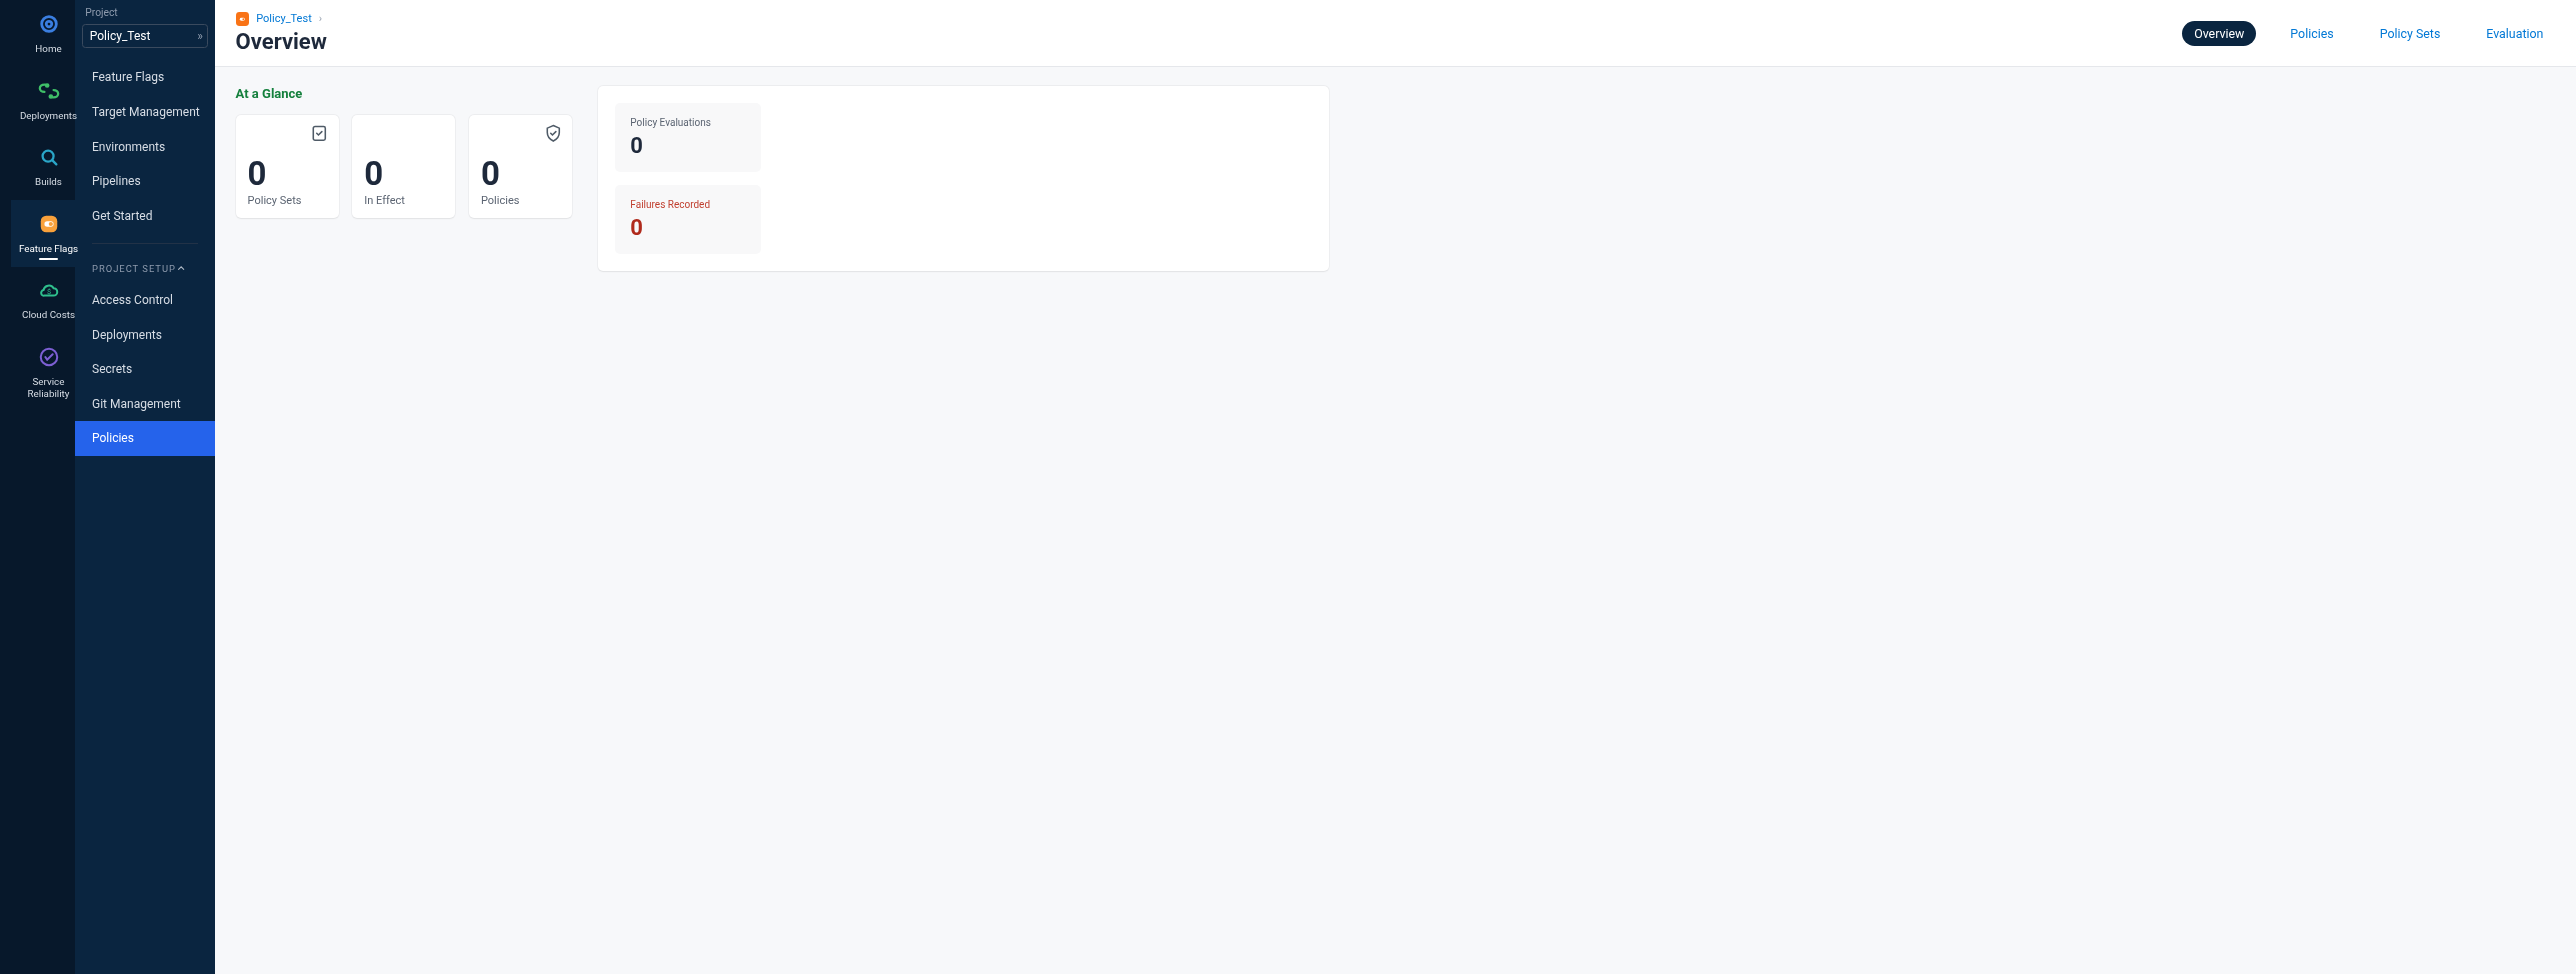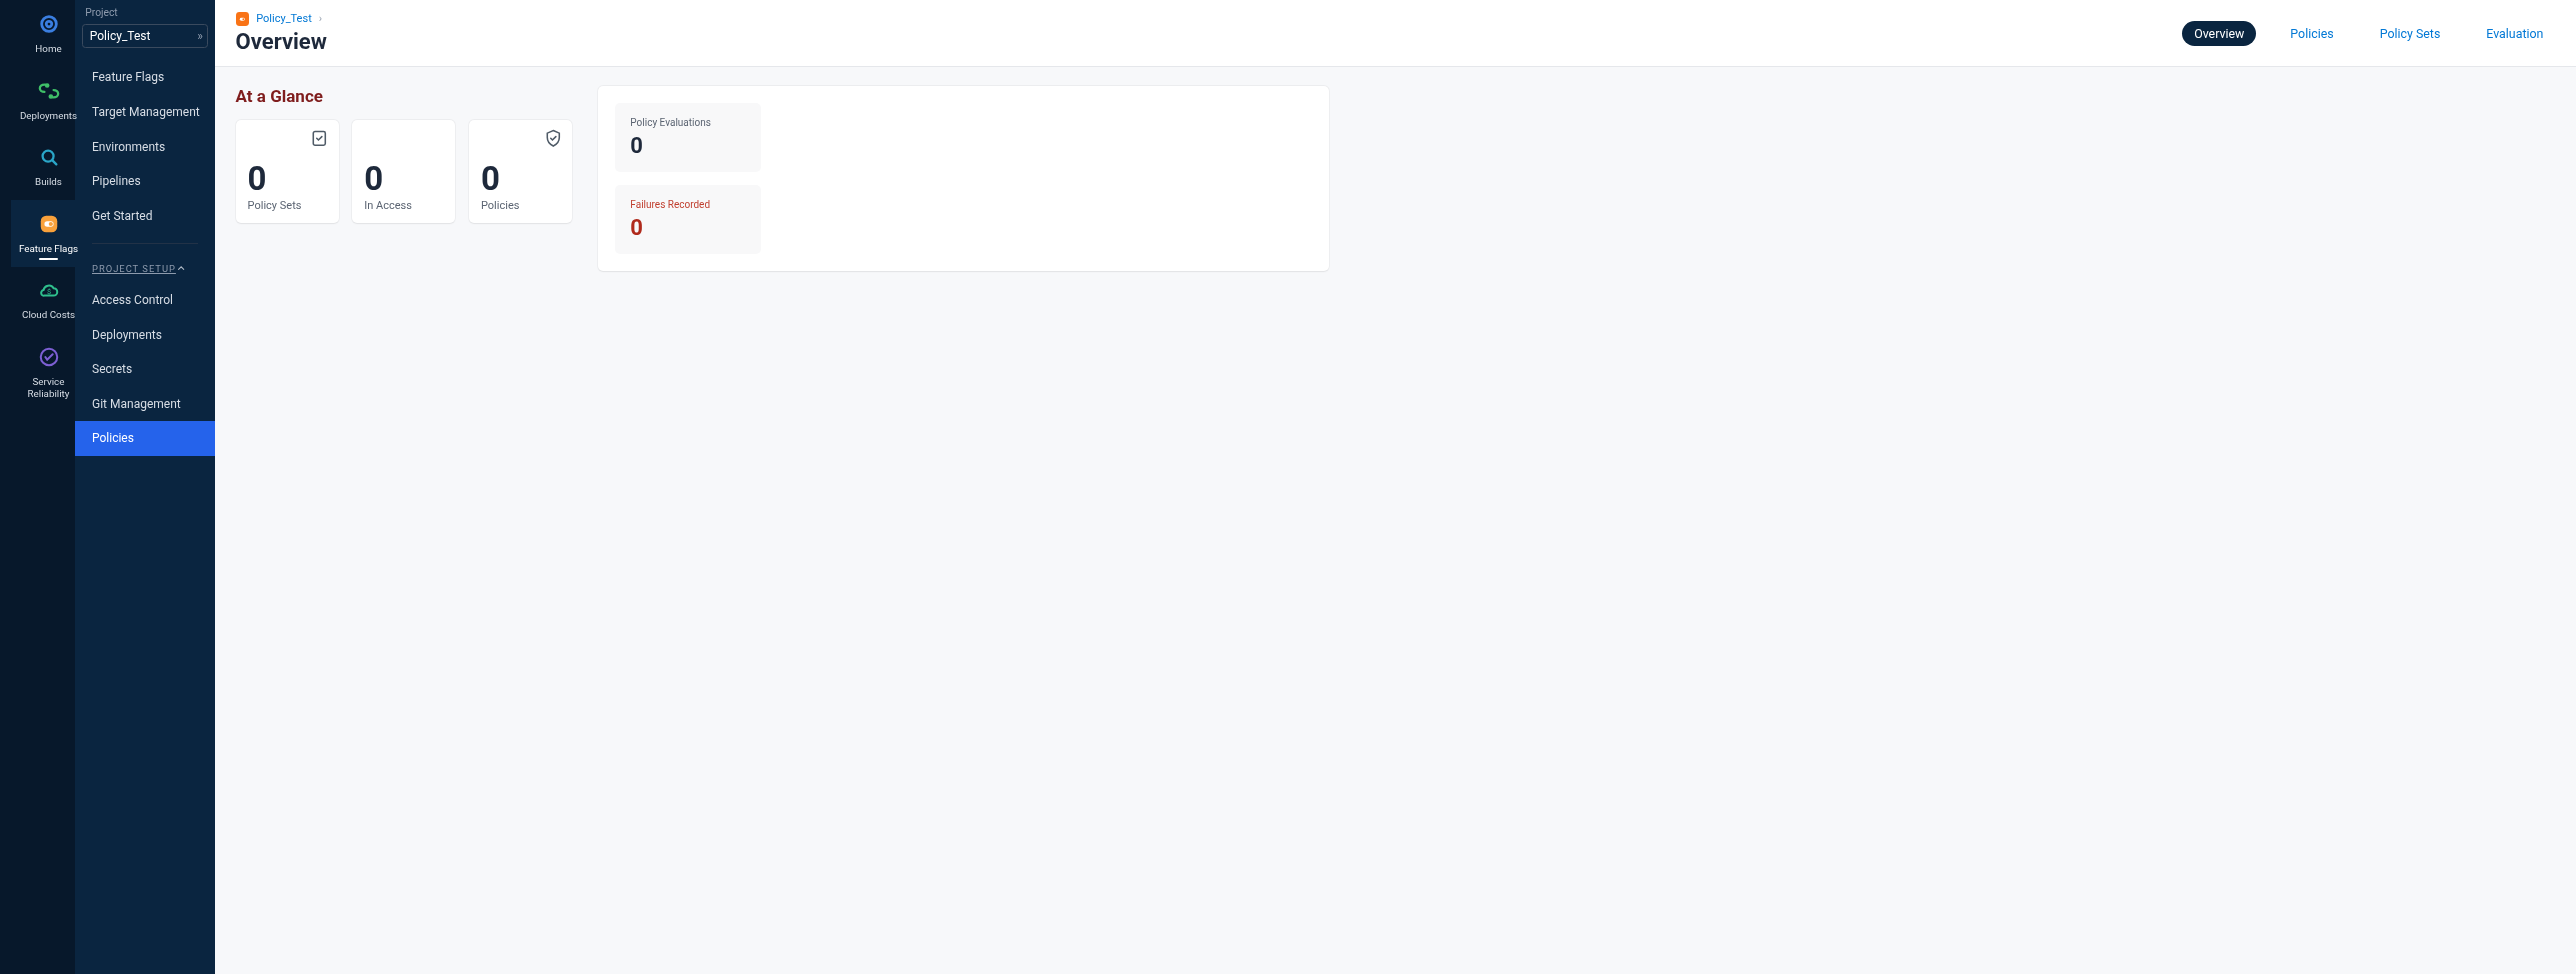--- a/index.html
+++ b/index.html
@@ -90,21 +90,20 @@
   }
   .side-section-header {
     padding: 15.4px 17px 8.6px 17px;
     font-size: 9.4px;
     letter-spacing: 1px;
     color: #8e9bad;
     display: flex;
     align-items: center;
     justify-content: flex-start;
     cursor: pointer;
-    text-decoration: underline;
   }
   .side-divider {
     height: 0.9px;
     margin: 10.3px 17px 3.4px 17px;
     background: #223247;
   }
 
   
   .main {
     flex: 1;
@@ -155,23 +154,23 @@
 
   .main-body {
     flex:1;
     background:#f7f8fa;
     padding: 19px 20.6px;
     display:flex;
     gap: 26px;
   }
   .col { display:flex; flex-direction:column; }
   .section-title {
-    font-size: 17px;
+    font-size: 13px;
     font-weight: 700;
-    color:#7f1d1d;
+    color:#15803d;
     margin-bottom: 13.7px;
   }
   .glance-row { display:flex; gap:13.7px; }
   .card {
     width: 103px;
     height: 103px;
     background:#ffffff;
     border-radius:5.1px;
     box-shadow: 0 0 0 0.9px rgba(0,0,0,0.03), 0 0.9px 1.7px rgba(0,0,0,0.06);
     padding: 10.3px 12px;
@@ -354,21 +353,21 @@
             <svg width="20.6" height="20.6" viewBox="0 0 24 24">
                 <rect x="5" y="4" width="14" height="16" rx="2" fill="none" stroke="#4f5b67" stroke-width="1.8"></rect>
                 <path d="M9 12l2 2 4-4" fill="none" stroke="#4f5b67" stroke-width="1.8" stroke-linecap="round"></path>
               </svg>
           </span>
           <div class="big-num">0</div>
           <div class="card-label">Policy Sets</div>
         </div>
         <div class="card">
           <div class="big-num">0</div>
-          <div class="card-label">In Access</div>
+          <div class="card-label">In Effect</div>
         </div>
         <div class="card">
           <span class="corner-icon">
             <svg width="20.6" height="20.6" viewBox="0 0 24 24">
                 <path d="M12 3l7 3v5c0 5-3 8-7 10-4-2-7-5-7-10V6l7-3z" fill="none" stroke="#4f5b67" stroke-width="1.8"></path>
                 <path d="M9 12l2 2 4-4" fill="none" stroke="#4f5b67" stroke-width="1.8" stroke-linecap="round"></path>
               </svg>
           </span>
           <div class="big-num">0</div>
           <div class="card-label">Policies</div>

